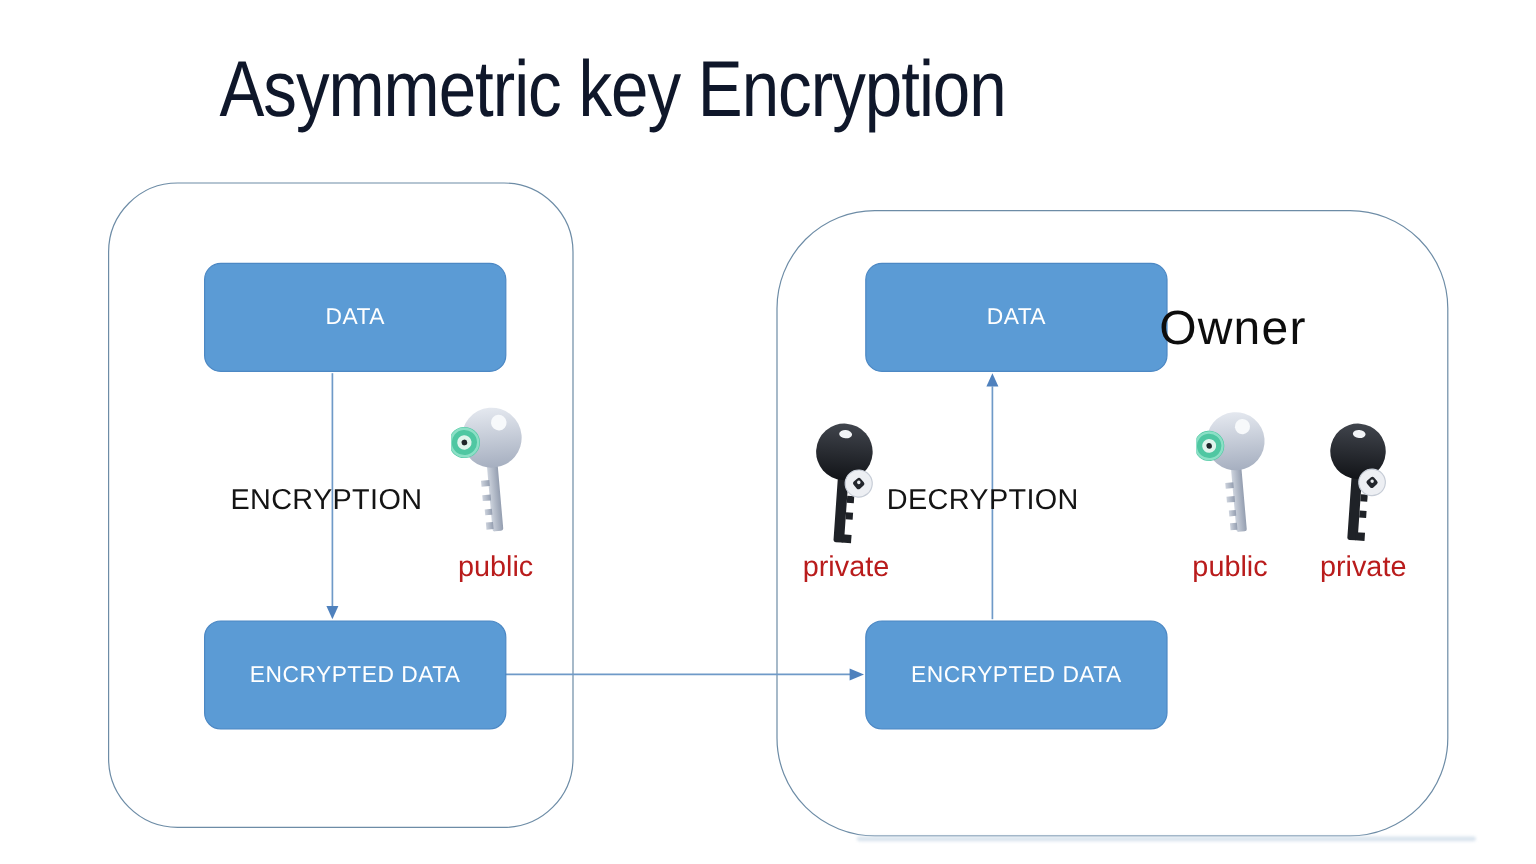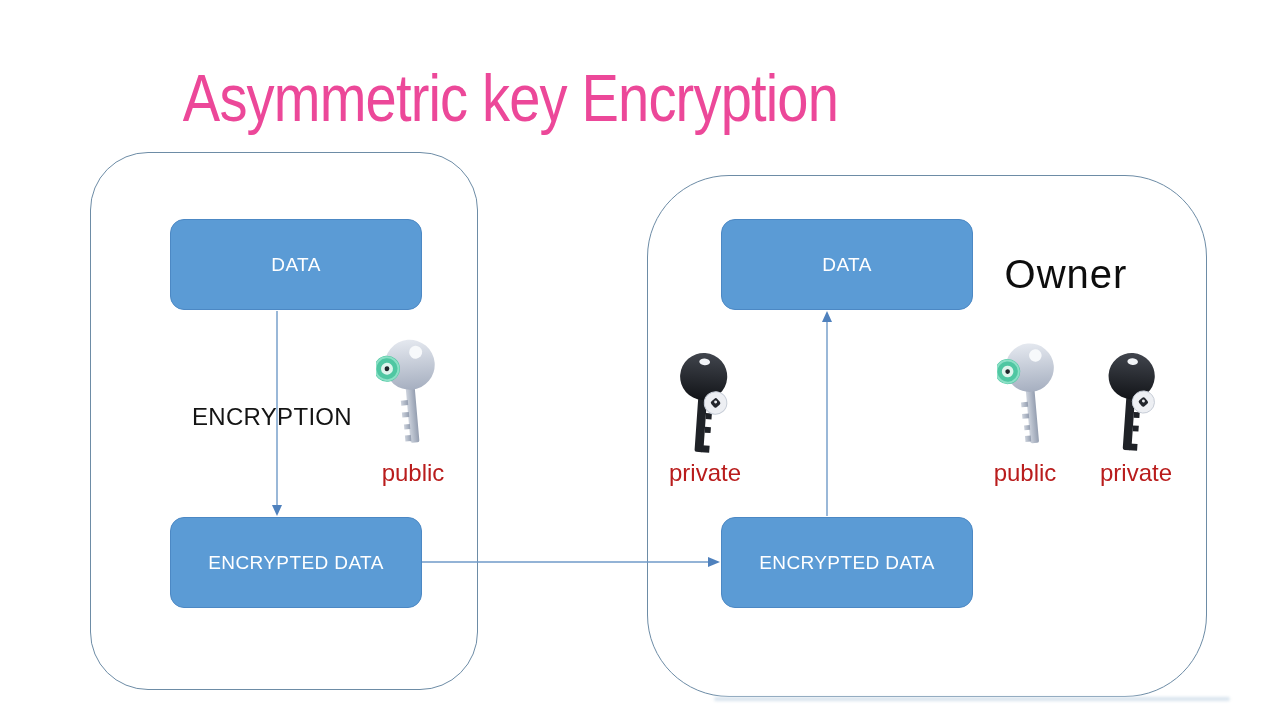--- a/index.html
+++ b/index.html
@@ -1,21 +1,21 @@
 <!DOCTYPE html>
 <html><head>
 <meta charset="utf-8">
 <style>
   * { margin:0; padding:0; box-sizing:border-box; }
   html,body { background:#ffffff; }
   body { font-family:"Liberation Sans", sans-serif; }
   .stage { position:relative; width:1280px; height:720px; background:#ffffff; overflow:hidden; }
 
   .title { position:absolute; top:36px; left:0; width:1020px; text-align:center;
-           font-size:66px; font-weight:normal; color:#ec4899;margin-top:24px; }
+           font-size:66px; font-weight:normal; color:#0f172a; }
   .title .squeeze { display:inline-block; transform:scaleX(.85); transform-origin:center top;
            letter-spacing:-1px; white-space:nowrap; }
 
   .group { position:absolute; border:1.5px solid #6d8ca6; background:transparent; }
   .group.left  { left:90px;  top:152px; width:388px; height:538px; border-radius:58px; }
   .group.right { left:647px; top:175px; width:560px; height:522px; border-radius:82px; }
   .group-shadow { position:absolute; left:714px; top:697px; width:516px; height:4px;
            background:#d9e4ee; border-radius:2px; filter:blur(1.5px); }
 
   .arrows { position:absolute; left:0; top:0; width:1280px; height:720px; pointer-events:none; }
@@ -35,21 +35,21 @@
             color:#141414; letter-spacing:.3px; }
   .plabel.enc { left:172px; top:403px; }
   .plabel.dec { left:719px; top:403px; }
 
   .klabel { position:absolute; width:110px; text-align:center; font-size:24px; color:#b91c1c; }
   .klabel.k1 { left:358px;  top:459px; }
   .klabel.k2 { left:650px;  top:459px; }
   .klabel.k3 { left:970px;  top:459px; }
   .klabel.k4 { left:1081px; top:459px; }
 
-  .owner-title { position:absolute; left:966px; top:252px; width:200px; text-align:center;
+  .owner-title { position:absolute; left:966px; top:252px; width:200px; text-align:left;
                  font-size:40px; color:#0d0d0d; letter-spacing:1px; }
 
   .key { position:absolute; }
   .key svg { display:block; width:100%; height:100%; }
   .key.pub1  { left:376px;  top:338px; width:62px; height:112px; }
   .key.priv1 { left:676px;  top:352px; width:57px; height:106px; }
   .key.pub2  { left:997px;  top:341px; width:60px; height:110px; }
   .key.priv2 { left:1105px; top:352px; width:55px; height:104px; }
 
   .defs-holder { position:absolute; width:0; height:0; overflow:hidden; }
@@ -120,20 +120,21 @@
         <circle cx="11" cy="29" r="6" fill="#dff4ec"></circle>
         <circle cx="11" cy="29" r="2.4" fill="#20262a"></circle>
       </g>
     </svg>
   </figure>
   <div class="klabel k1">public</div>
 
   <div class="box p3">
     <span>DATA</span>
   </div>
+  <div class="plabel dec">DECRYPTION</div>
   <div class="box p4">
     <span>ENCRYPTED DATA</span>
   </div>
 
   <figure class="key priv1">
     <svg viewBox="0 0 56 108">
       <g transform="rotate(4 27 27)">
         <rect x="23" y="40" width="9" height="62" rx="2" fill="#1f2227"></rect>
         <rect x="32" y="62" width="6" height="6" fill="#1f2227"></rect>
         <rect x="32" y="76" width="6" height="6" fill="#1f2227"></rect>

